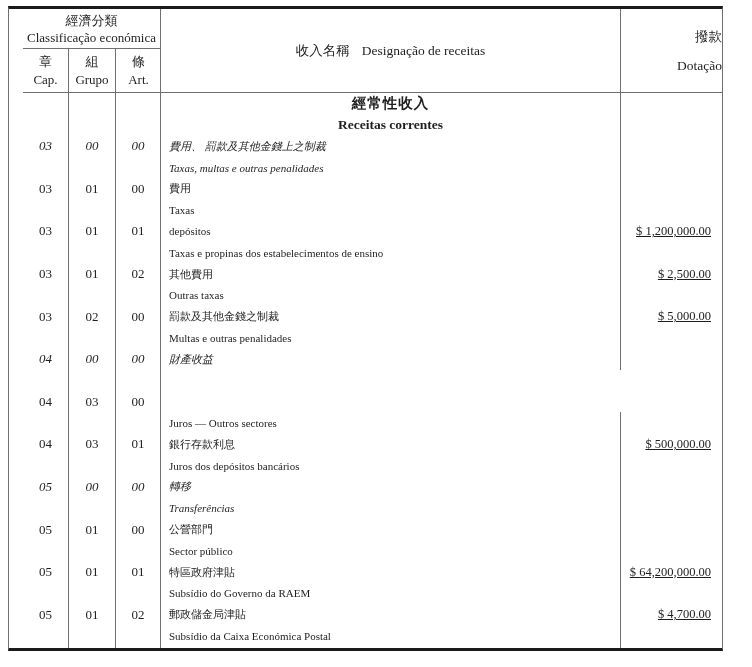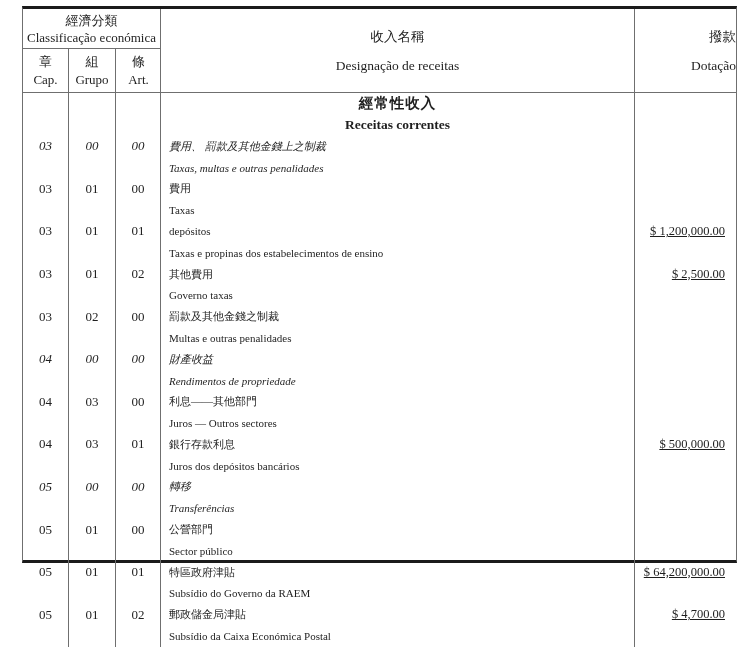--- a/index.html
+++ b/index.html
@@ -5,26 +5,26 @@
   :root{
     --line-light:#6f6f6f;
     --line-heavy:#1b1b1b;
     --ink:#1e1e1e;
   }
   *{margin:0;padding:0;box-sizing:border-box;}
   html,body{width:752px;height:667px;background:#ffffff;overflow:hidden;}
   body{font-family:"Liberation Serif","DejaVu Serif",serif;color:var(--ink);}
 
   .doc-table{
-    position:absolute;left:22px;top:6px;width:715px;height:557px;
+    position:absolute;left:8px;top:6px;width:715px;height:645px;
     border-top:3px solid var(--line-heavy);
     border-bottom:3px solid var(--line-heavy);
     border-left:1px solid var(--line-light);
     border-right:1px solid var(--line-light);
-    display:flex;flex-direction:column;
+    display:flex;flex-direction:column;padding-left:14px;
   }
 
   
   .thead{
     display:grid;grid-template-columns:138px 1fr 101px;
     height:84px;border-bottom:1px solid var(--line-light);
     flex:0 0 auto;
   }
   .class-block{border-right:1px solid var(--line-light);display:flex;flex-direction:column;}
   .class-top{
@@ -33,21 +33,21 @@
     font-size:13px;line-height:17px;
   }
   .class-sub{flex:1;display:grid;grid-template-columns:46px 47px 45px;}
   .class-sub .subcell{
     display:flex;flex-direction:column;align-items:center;justify-content:center;
     font-size:13px;line-height:18px;
   }
   .class-sub .subcell:not(:last-child){border-right:1px solid var(--line-light);}
   .name-head{
     border-right:1px solid var(--line-light);
-    display:flex;flex-direction:column;align-items:center;justify-content:center;
+    display:flex;flex-direction:row;align-items:center;justify-content:center;
     gap:12px;font-size:13.5px;
   }
   .alloc-head{
     display:flex;flex-direction:column;align-items:flex-end;justify-content:center;
     gap:12px;font-size:13.5px;
   }
 
   
   .tbody{flex:1 1 auto;display:flex;flex-direction:column;}
   .line{
@@ -154,50 +154,49 @@
         </div><div class="line">
           <div class="cell c-num">03</div>
           <div class="cell c-num">01</div>
           <div class="cell c-num">02</div>
           <div class="cell c-name">其他費用</div>
           <div class="cell c-amt">$ 2,500.00</div>
         </div><div class="line">
           <div class="cell c-num"></div>
           <div class="cell c-num"></div>
           <div class="cell c-num"></div>
-          <div class="cell c-name">Governo taxas</div>
+          <div class="cell c-name">Outras taxas</div>
           <div class="cell c-amt"></div>
         </div><div class="line">
           <div class="cell c-num">03</div>
           <div class="cell c-num">02</div>
           <div class="cell c-num">00</div>
           <div class="cell c-name">罰款及其他金錢之制裁</div>
+          <div class="cell c-amt">$ 5,000.00</div>
         </div><div class="line">
           <div class="cell c-num"></div>
           <div class="cell c-num"></div>
           <div class="cell c-num"></div>
           <div class="cell c-name">Multas e outras penalidades</div>
           <div class="cell c-amt"></div>
         </div><div class="line">
           <div class="cell c-num it">04</div>
           <div class="cell c-num it">00</div>
           <div class="cell c-num it">00</div>
           <div class="cell c-name it">財產收益</div>
           <div class="cell c-amt"></div>
         </div><div class="line">
           <div class="cell c-num"></div>
           <div class="cell c-num"></div>
           <div class="cell c-num"></div>
-          <div class="cell c-name it">Rendimentos de propriedade</div>
           <div class="cell c-amt"></div>
         </div><div class="line">
           <div class="cell c-num">04</div>
           <div class="cell c-num">03</div>
           <div class="cell c-num">00</div>
-          <div class="cell c-name">利息——其他部門</div>
           <div class="cell c-amt"></div>
         </div><div class="line">
           <div class="cell c-num"></div>
           <div class="cell c-num"></div>
           <div class="cell c-num"></div>
           <div class="cell c-name">Juros — Outros sectores</div>
           <div class="cell c-amt"></div>
         </div><div class="line">
           <div class="cell c-num">04</div>
           <div class="cell c-num">03</div>

